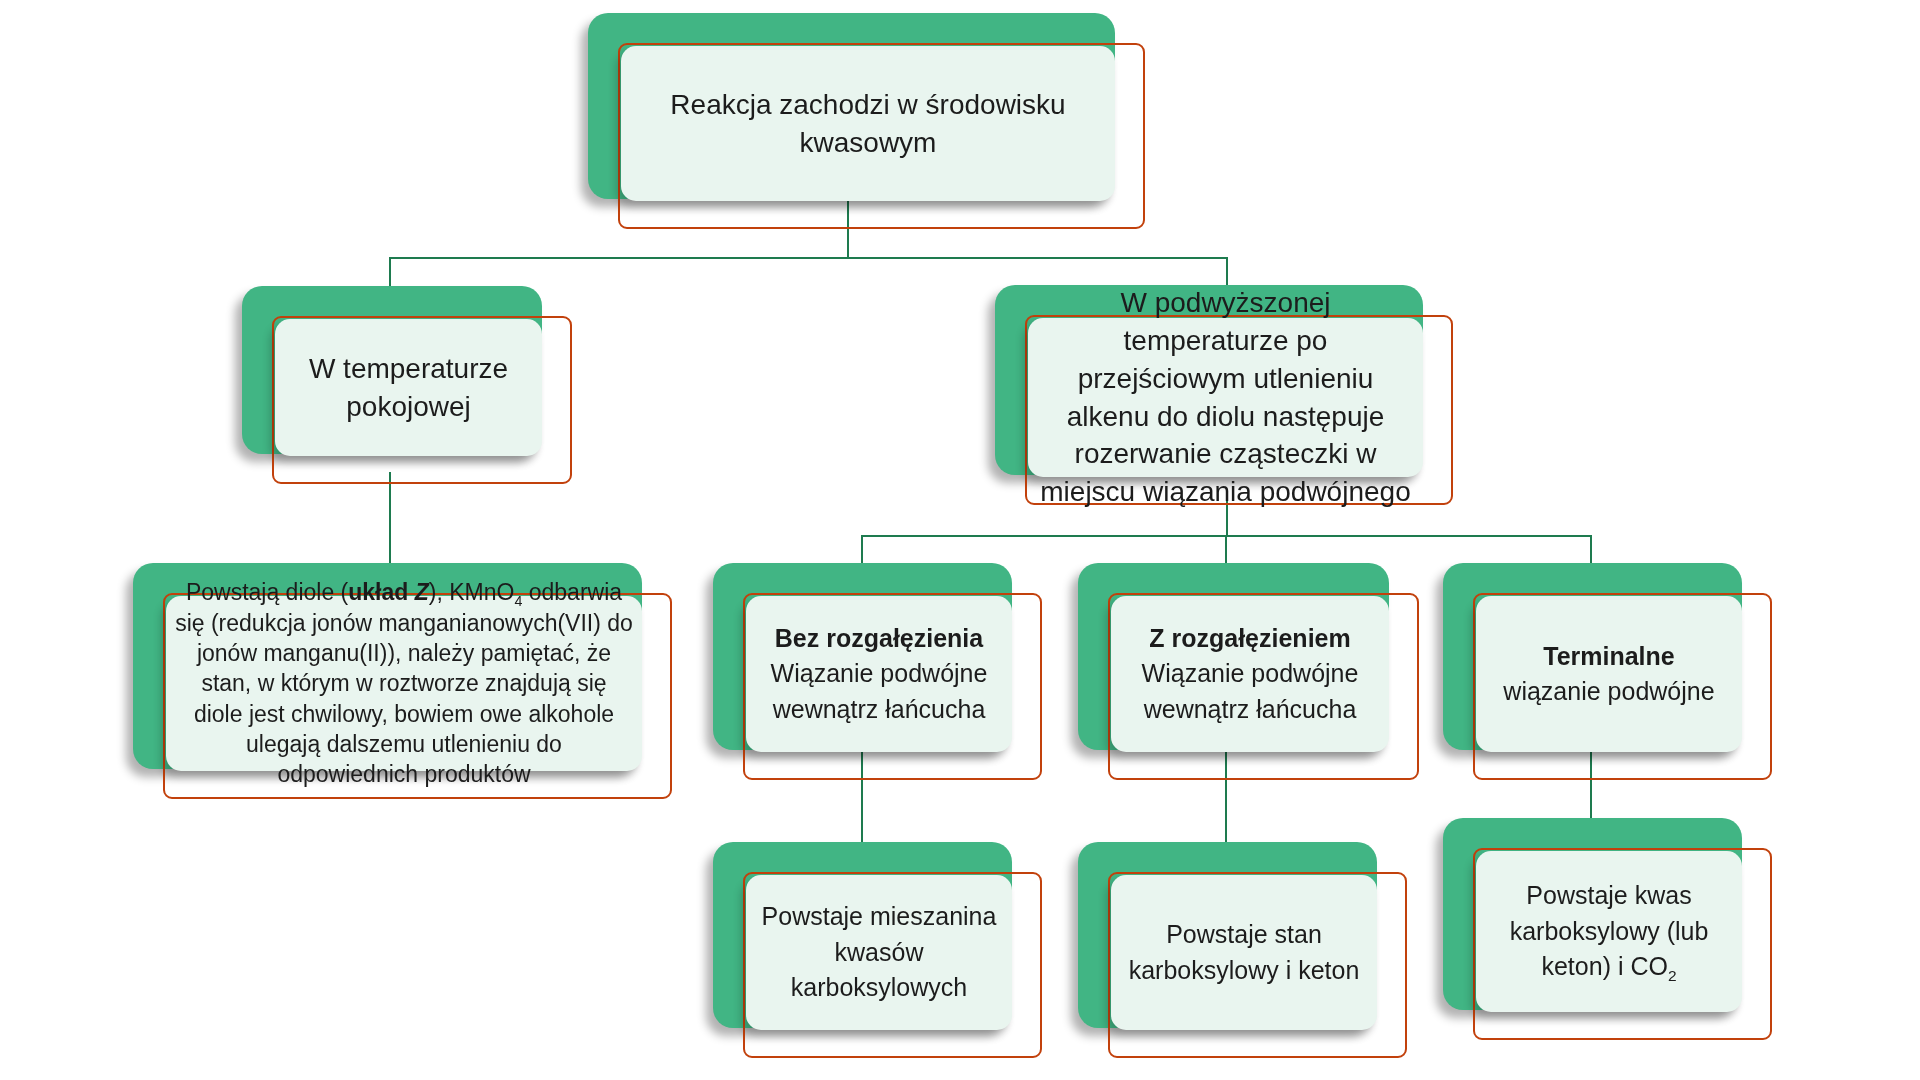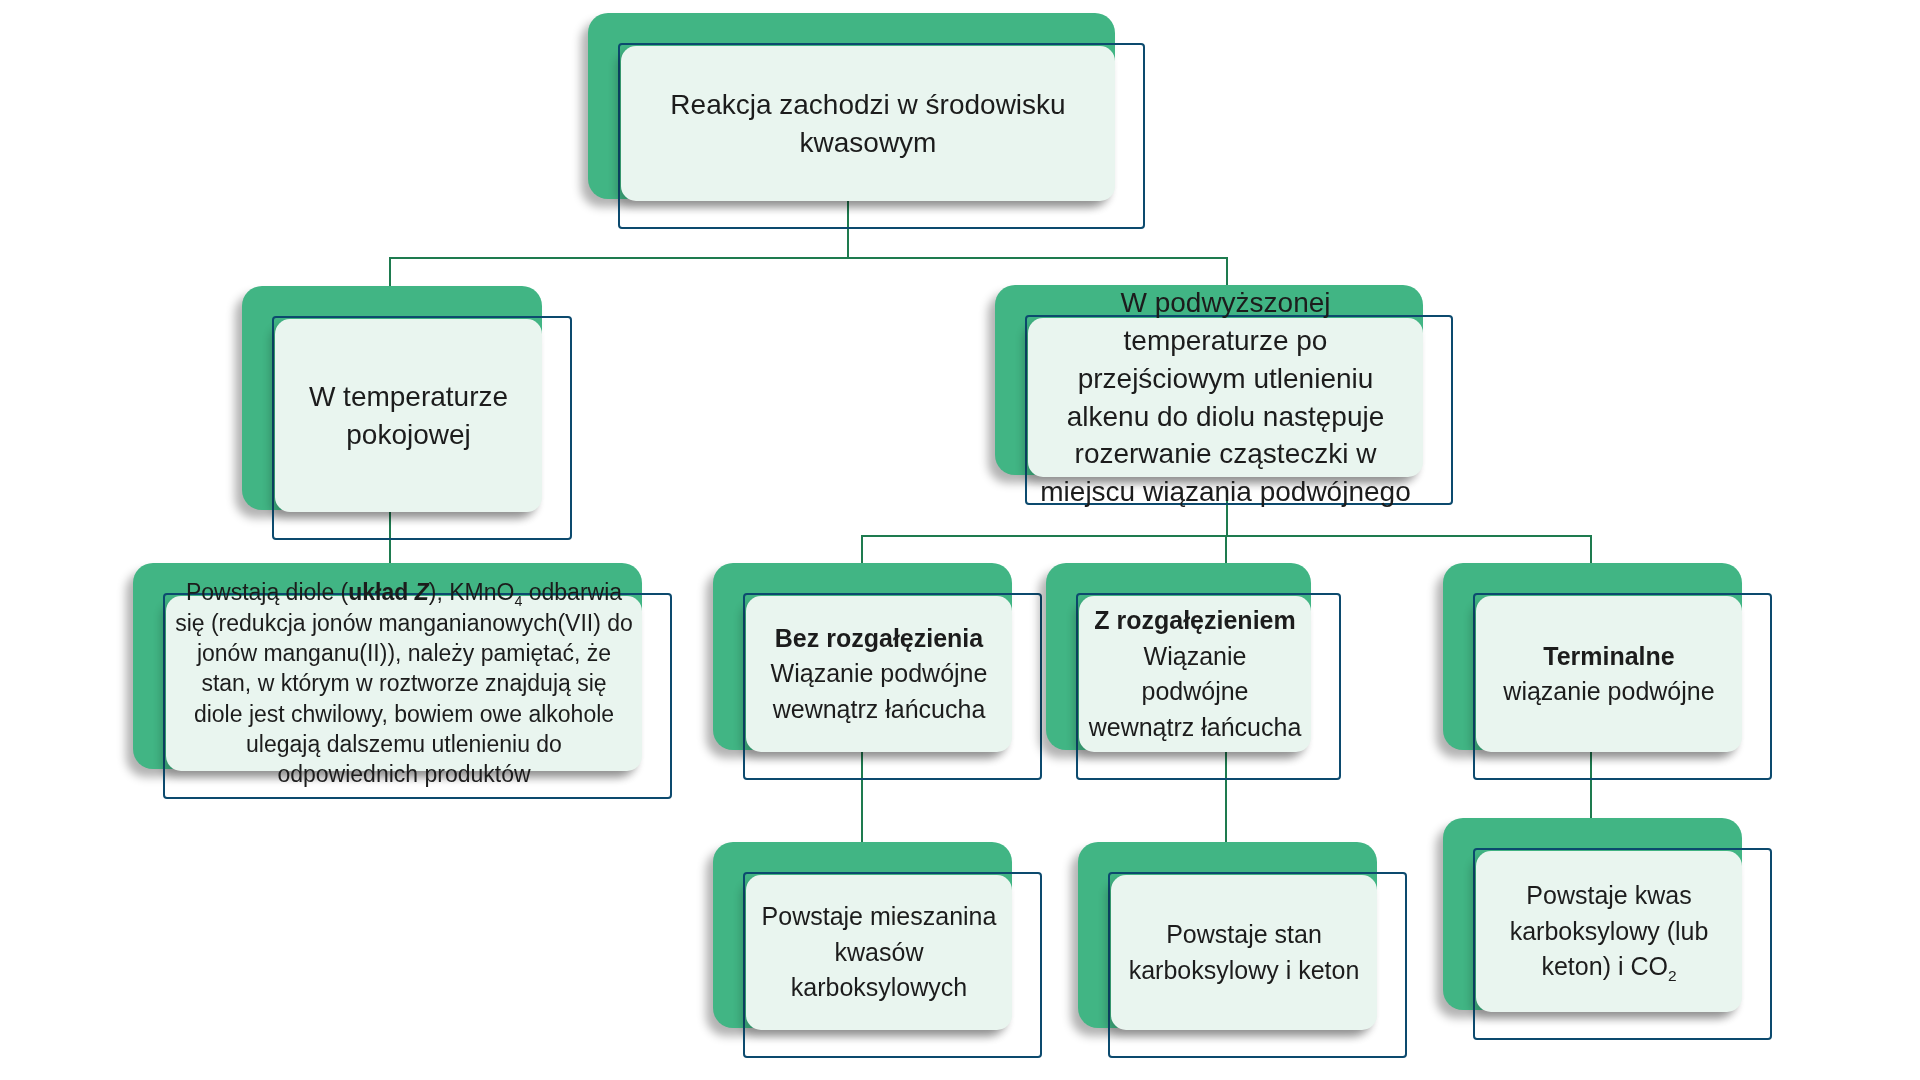--- a/index.html
+++ b/index.html
@@ -13,46 +13,46 @@
 
   
   .node { position:absolute; z-index:2; }
   .node .back {
     position:absolute; left:-30px; top:-30px; width:100%; height:100%;
     background:#41B584; border-radius:20px;
     box-shadow:-7px 8px 10px rgba(0,0,0,0.30);
   }
   .node .front {
     position:absolute; left:0; top:0; width:100%; height:100%;
-    border:2px solid #0c4a6e; border-radius:4px; background:transparent;
+    border:2px solid #c2410c; border-radius:9px; background:transparent;
     box-sizing:border-box;
   }
   .node .fill {
     position:absolute; left:1px; top:1px; right:28px; bottom:26px;
     background:#E9F5EF; border-radius:15px;
     box-shadow:-5px 6px 8px rgba(0,0,0,0.20);
   }
   .node .label {
     position:absolute; left:1px; top:1px; right:28px; bottom:26px;
     display:flex; align-items:center; justify-content:center;
     text-align:center; padding:0 8px; overflow:visible; z-index:3;
   }
   .fs-lg  { font-size:28px; line-height:1.35; }
   .fs-md  { font-size:25px; line-height:1.42; }
   .fs-sm  { font-size:23px; line-height:1.32; }
   .case-title { font-weight:700; }
   sub { font-size:0.62em; line-height:0; }
 
   
   .n-root         { left:618px;  top:43px;  width:527px; height:186px; }
-  .n-branch-left  { left:272px;  top:316px; width:300px; height:224px; }
+  .n-branch-left  { left:272px;  top:316px; width:300px; height:168px; }
   .n-branch-right { left:1025px; top:315px; width:428px; height:190px; }
   .n-result-left  { left:163px;  top:593px; width:509px; height:206px; }
   .n-case-a       { left:743px;  top:593px; width:299px; height:187px; }
-  .n-case-b       { left:1076px; top:593px; width:265px; height:187px; }
+  .n-case-b       { left:1108px; top:593px; width:299px; height:187px;padding-left:12px; }
   .n-case-c       { left:1473px; top:593px; width:299px; height:187px; }
   .n-result-a     { left:743px;  top:872px; width:299px; height:186px; }
   .n-result-b     { left:1108px; top:872px; width:299px; height:186px; }
   .n-result-c     { left:1473px; top:848px; width:299px; height:192px; }
 
   
   .c-root       { left:847px;  top:199px; width:2px;   height:60px; }
   .c-hsplit1    { left:389px;  top:257px; width:839px; height:2px; }
   .c-bl-down    { left:389px;  top:257px; width:2px;   height:62px; }
   .c-br-down    { left:1226px; top:257px; width:2px;   height:62px; }

